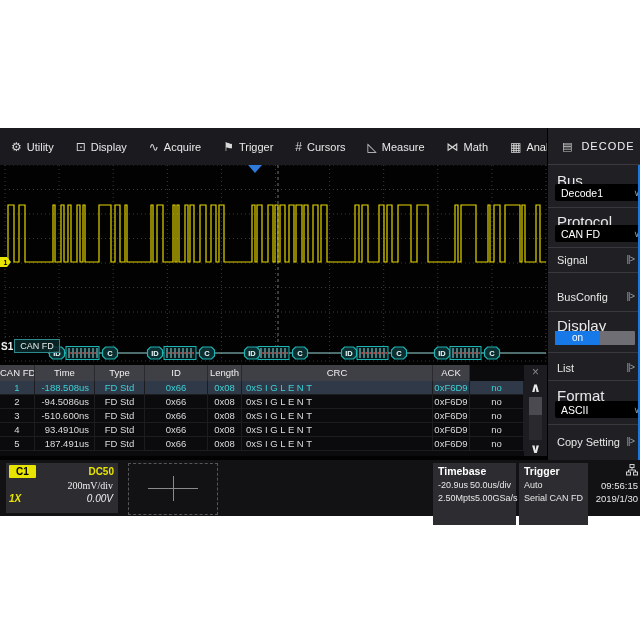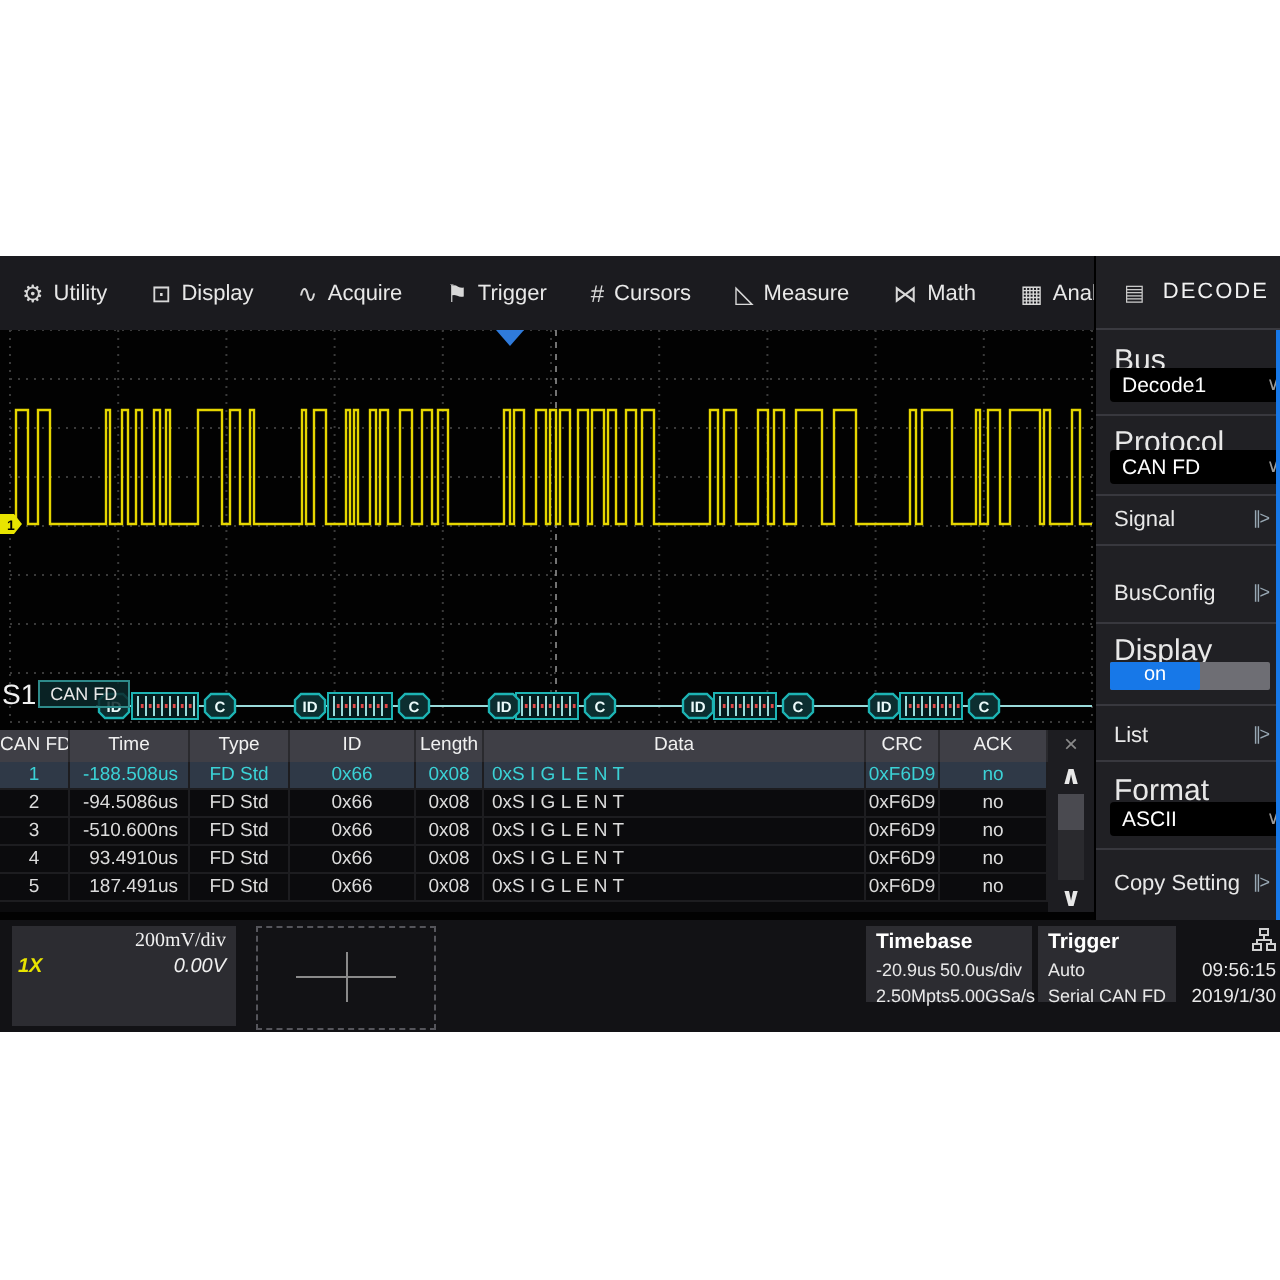--- a/index.html
+++ b/index.html
@@ -13,21 +13,21 @@
   .logo-box{margin-left:2px;width:92px;height:33px;background:#111115;border:1px solid #2e2e34;
     display:flex;flex-direction:column;align-items:center;justify-content:center;line-height:1.1;}
   .logo-row{display:flex;align-items:center;gap:6px;}
   .logo-text{color:#fff;font-weight:bold;font-size:12px;letter-spacing:1px;}
   .freq-label{color:#cfcfcf;font-size:9px;}
 
   
   .plot{position:absolute;left:0;top:37px;width:547px;height:295px;background:#020202;overflow:hidden;}
   .plot svg{position:absolute;left:0;top:0;}
   .bus-label-group{position:absolute;left:1px;top:174px;display:flex;align-items:center;z-index:5;}
-  .bus-src{color:#f0f0f0;font-size:14px;font-weight:normal;}
+  .bus-src{color:#f0f0f0;font-size:10px;font-weight:bold;}
   .bus-name-box{margin-left:1px;border:1px solid #2e8a8a;background:rgba(10,40,42,.85);color:#e8e8e8;
     font-size:9px;padding:1px 5px;}
 
   
   .decode-table{position:absolute;left:0;top:200px;width:547px;height:91px;background:#0b0b0d;display:flex;z-index:6;}
   .dt-main{width:524px;}
   .dt-grid{display:grid;grid-template-columns:35px 60px 50px 63px 34px 191px 37px 54px;}
   .dt-head .dt-cell{background:#3f3f46;color:#f0f0f0;font-size:9.5px;height:16px;line-height:16px;border-right:1px solid #2a2a2e;}
   .dt-cell{white-space:nowrap;overflow:hidden;text-align:center;}
   .dt-row .dt-cell{color:#dcdcdc;font-size:9.5px;height:13px;line-height:13px;border-right:1px solid #1d1d20;border-bottom:1px solid #1d1d20;}
@@ -61,21 +61,21 @@
   .ch-panel{position:absolute;left:6px;top:3px;width:112px;height:50px;background:#2c2c31;font-size:10px;cursor:pointer;}
   .ch-r1{display:flex;justify-content:space-between;align-items:center;padding:2px 4px 0 3px;}
   .ch-badge{background:#e8e400;color:#000;font-weight:bold;font-size:10px;padding:0 7px;border-radius:1px;line-height:13px;}
   .ch-coupling{color:#e8e400;font-weight:bold;font-size:10px;}
   .ch-r2{color:#f0f0f0;text-align:right;padding:2px 5px 0 0;font-family:Liberation Serif, serif;}
   .ch-r3{display:flex;justify-content:space-between;color:#f0f0f0;padding:2px 5px 0 3px;font-style:italic;}
   .ch-probe{color:#e8e400;font-weight:bold;}
   .add-box{position:absolute;left:128px;top:3px;width:88px;height:50px;border:1px dashed #55555b;cursor:pointer;}
   .add-plus-h{position:absolute;left:19px;top:24px;width:50px;height:1px;background:#8a8a8a;}
   .add-plus-v{position:absolute;left:44px;top:12px;width:1px;height:25px;background:#8a8a8a;}
-  .info-panel{position:absolute;top:3px;height:38px;background:#2c2c31;box-sizing:border-box;padding:2px 5px;}
+  .info-panel{position:absolute;top:3px;height:62px;background:#2c2c31;box-sizing:border-box;padding:2px 5px;}
   .tb-panel{left:433px;width:83px;}
   .trg-panel{left:519px;width:69px;}
   .ip-title{color:#fff;font-weight:bold;font-size:10.5px;}
   .ip-row{display:flex;justify-content:space-between;color:#e8e8e8;font-size:9px;margin-top:3px;}
   .clock{position:absolute;left:592px;top:3px;width:46px;height:50px;text-align:right;color:#e8e8e8;font-size:9.5px;}
   .clock .lan{height:14px;display:flex;justify-content:flex-end;padding-top:1px;}
   .clock div.t{margin-top:2px;}
 </style>
 </head>
 <body>
@@ -257,21 +257,20 @@
     </div>
 
     <div class="decode-table">
       <div class="dt-main">
         <div class="dt-grid dt-head" id="dt-head">
             <div class="dt-cell">CAN FD</div>
             <div class="dt-cell">Time</div>
             <div class="dt-cell">Type</div>
             <div class="dt-cell">ID</div>
             <div class="dt-cell">Length</div>
-            <div class="dt-cell">Data</div>
             <div class="dt-cell">CRC</div>
             <div class="dt-cell">ACK</div>
           </div>
         <div id="dt-body">
             <div class="dt-grid dt-row selected">
               <div class="dt-cell ">1</div>
               <div class="dt-cell al-r">-188.508us</div>
               <div class="dt-cell ">FD Std</div>
               <div class="dt-cell ">0x66</div>
               <div class="dt-cell ">0x08</div>
@@ -385,20 +384,24 @@
 
     <div class="sb-nav" style="top:308px;">
       <span>Copy Setting</span>
       <span class="nav-arrow">∥&gt;</span>
     </div>
     <div class="sb-bluestrip"></div>
   </div>
 
   <div class="bottombar">
     <div class="ch-panel">
+      <div class="ch-r1">
+        <span class="ch-badge">C1</span>
+        <span class="ch-coupling">DC50</span>
+      </div>
       <div class="ch-r2">200mV/div</div>
       <div class="ch-r3">
         <span class="ch-probe">1X</span>
         <span>0.00V</span>
       </div>
     </div>
     <div class="add-box">
       <div class="add-plus-h"></div>
       <div class="add-plus-v"></div>
     </div>

